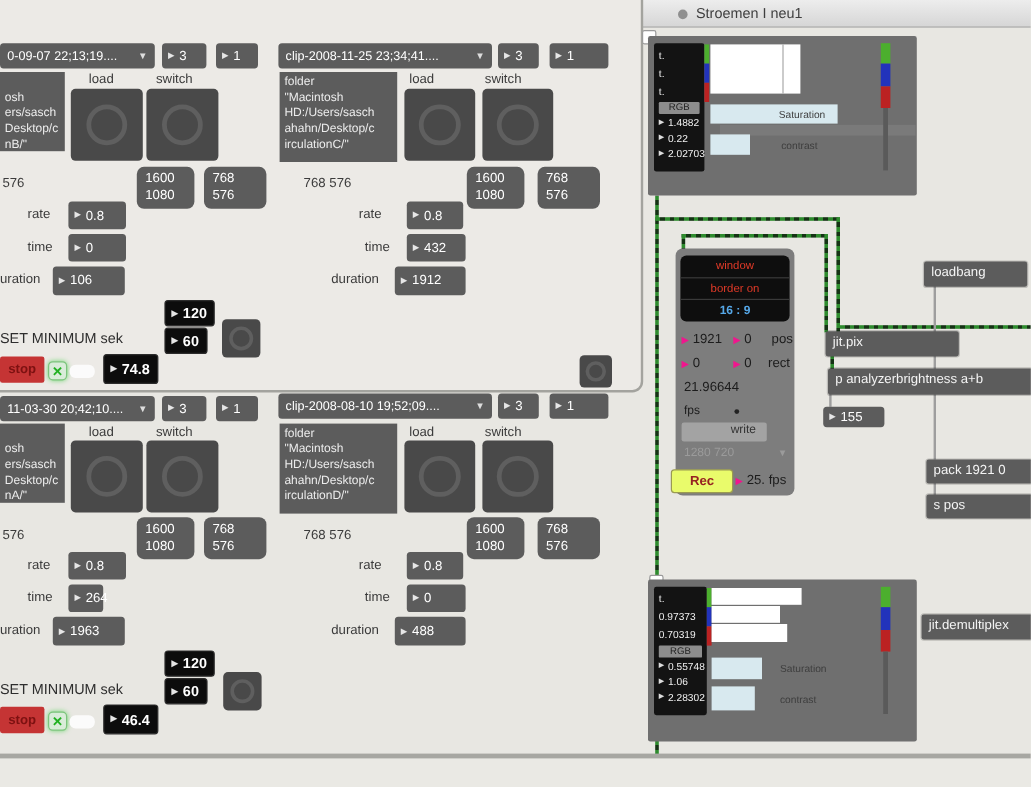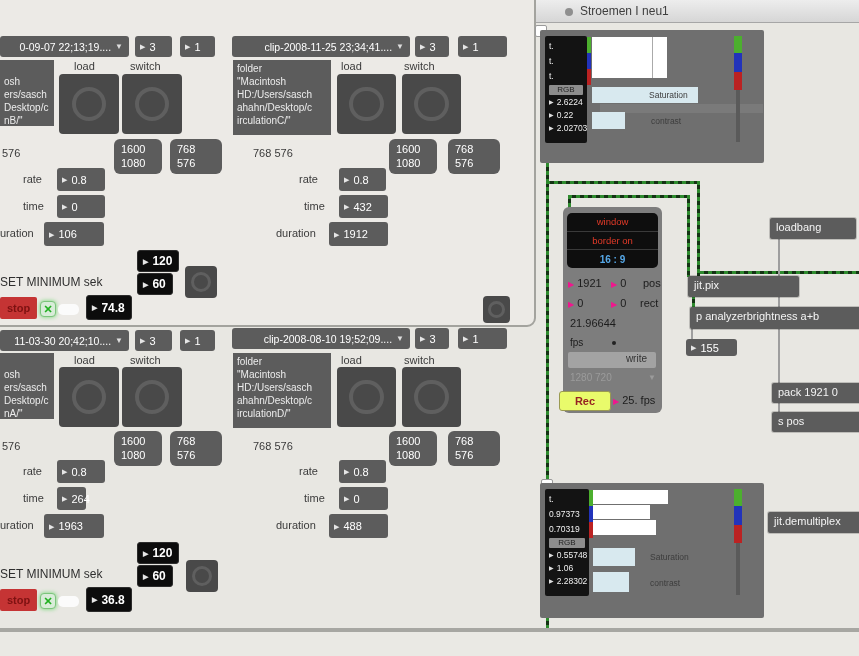--- a/index.html
+++ b/index.html
@@ -24,21 +24,21 @@
   
   .lbl{position:absolute;color:#3b3b3b;font-size:11px;white-space:nowrap;z-index:2}
   .objbox{position:absolute;background:#5c5c5c;color:#f4f4f4;font-size:11px;line-height:17px;
     padding:1px 6px;border-radius:2px;white-space:nowrap;overflow:hidden;z-index:2;
     box-shadow:0 0 0 1px rgba(0,0,0,.18)}
   .numbox{position:absolute;background:#5c5c5c;color:#fff;border-radius:3px;display:flex;
     align-items:center;padding:0 5px;gap:4px;font-size:11px;z-index:2;box-sizing:border-box}
   .numbox .tri{font-size:7px;color:#e6e6e6;line-height:1}
   .blacknum{background:#0c0c0c;border:1px solid #2c2c2c;font-weight:bold;font-size:12px}
   .umenu{position:absolute;background:#5c5c5c;color:#fff;border-radius:3px;display:flex;
-    align-items:center;justify-content:flex-end;padding:0 6px;font-size:10.5px;
+    align-items:center;justify-content:space-between;padding:0 6px;font-size:10.5px;
     white-space:nowrap;overflow:hidden;z-index:2;box-sizing:border-box}
   .umenu .ua{font-size:8px;color:#ddd;margin-left:4px}
   .msg2{position:absolute;background:#5c5c5c;color:#fff;font-size:11px;line-height:14px;
     border-radius:6px;padding:3px 7px;white-space:pre-line;z-index:2;box-sizing:border-box}
   .cmt{position:absolute;background:#5c5c5c;color:#ececec;font-size:10px;line-height:13px;
     padding:2px 4px;white-space:pre-line;overflow:hidden;z-index:2;box-sizing:border-box}
   .dial{position:absolute;background:#494949;border-radius:4px;display:flex;align-items:center;
     justify-content:center;z-index:2;box-sizing:border-box}
   .dial .ring{width:58%;height:58%;border-radius:50%;border:4px solid #5f5f5f;box-sizing:border-box}
   .bang .ring{border-width:3px;width:62%;height:62%}
@@ -271,21 +271,21 @@
 <div class="numbox blacknum" style="left:137px;top:565px;width:36px;height:22px">
   <span class="tri">▶</span>
   <span>60</span>
 </div>
 <div class="lbl" style="left:0;top:567px;font-size:12px;color:#2e2e2e">SET MINIMUM sek</div>
 <div class="stopmsg" style="left:0;top:589px;width:37px;height:22px">stop</div>
 <div class="toggle" style="left:40px;top:593px">✕</div>
 <div class="pill" style="left:58px;top:596px;width:21px;height:11px"></div>
 <div class="numbox blacknum" style="left:86px;top:587px;width:46px;height:25px">
   <span class="tri">▶</span>
-  <span>36.8</span>
+  <span>46.4</span>
 </div>
 <div class="dial bang" style="left:186px;top:560px;width:32px;height:32px">
   <div class="ring"></div>
   </div>
 
 <div class="umenu" style="left:232px;top:328px;width:178px;height:21px">
   <span>clip-2008-08-10 19;52;09....</span>
   <span class="ua">▼</span>
 </div>
 <div class="numbox" style="left:415px;top:328px;width:34px;height:21px">
@@ -332,21 +332,21 @@
 
 <div class="abs" style="left:535px;top:25px;width:12px;height:12px;background:#fff;border:1px solid #9a9a9a;border-radius:2px;z-index:2"></div>
 <div class="rgbpanel" style="left:540px;top:30px;width:224px;height:133px"></div>
 <div class="blackcol" style="left:545px;top:36px;width:42px;height:107px">
   <div class="trow">t.</div>
   <div class="trow">t.</div>
   <div class="trow">t.</div>
   <div class="rgbchip">RGB</div>
   <div class="vrow">
     <span class="tri">▶</span>
-    <span>2.6224</span>
+    <span>1.4882</span>
     </div>
   <div class="vrow">
     <span class="tri">▶</span>
     <span>0.22</span>
     </div>
   <div class="vrow">
     <span class="tri">▶</span>
     <span>2.02703</span>
     </div>
 </div>
@@ -417,21 +417,21 @@
 <div class="dtext" style="left:568px;top:297px">
   <span class="ptri">▶</span>
   <span>0</span></div>
 <div class="dtext" style="left:611px;top:297px">
   <span class="ptri">▶</span>
   <span>0</span></div>
 <div class="dtext" style="left:640px;top:297px">rect</div>
 <div class="dtext" style="left:570px;top:317px">21.96644</div>
 <div class="dtext" style="left:570px;top:337px;font-size:10px">fps</div>
 <div class="abs" style="left:612px;top:341px;width:4px;height:4px;border-radius:50%;background:#222;z-index:3"></div>
-<div class="writebar" style="left:568px;top:352px;width:88px;height:16px">write</div>
+<div class="writebar" style="left:568px;top:352px;width:71px;height:16px">write</div>
 <div class="greyrow" style="left:570px;top:371px;width:86px;height:13px">
   <span>1280 720</span>
   <span style="font-size:8px">▼</span>
 </div>
 <div class="recbtn" style="left:559px;top:391px;width:50px;height:18px">Rec</div>
 <div class="dtext" style="left:613px;top:394px">
   <span class="ptri">▶</span>
   <span>25.</span>
   <span>fps</span></div>
 

